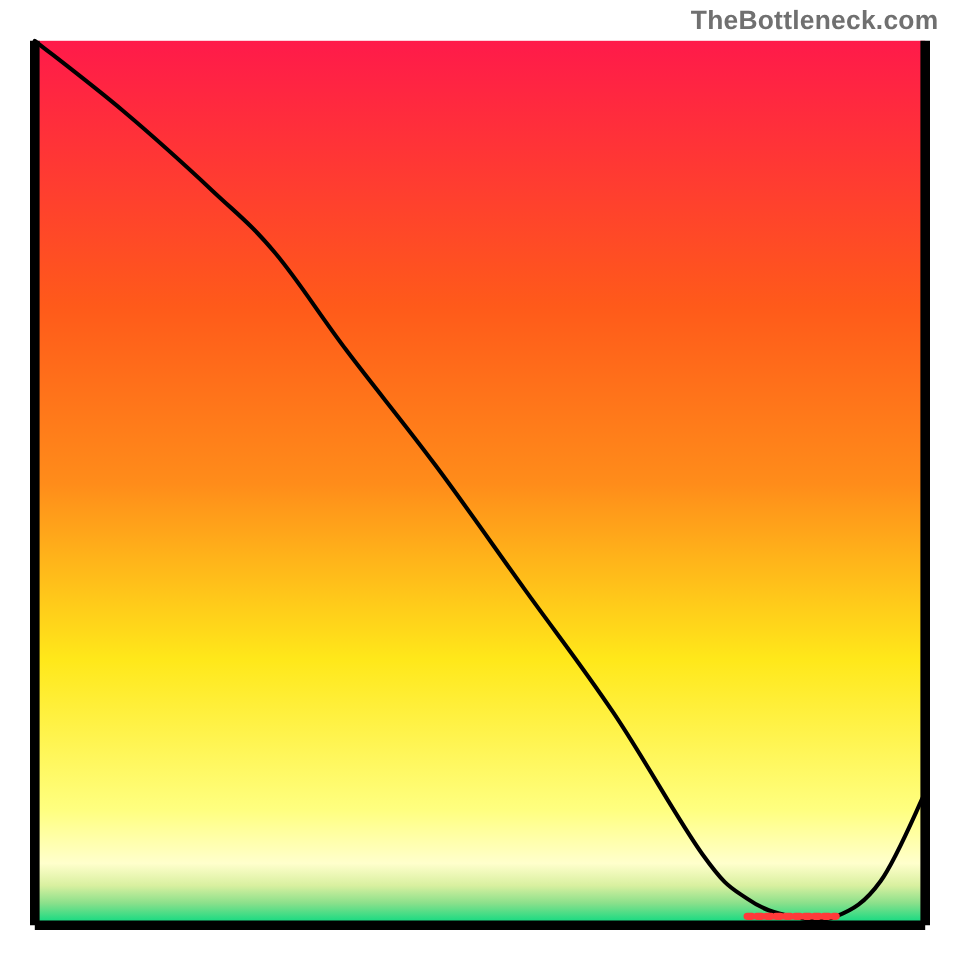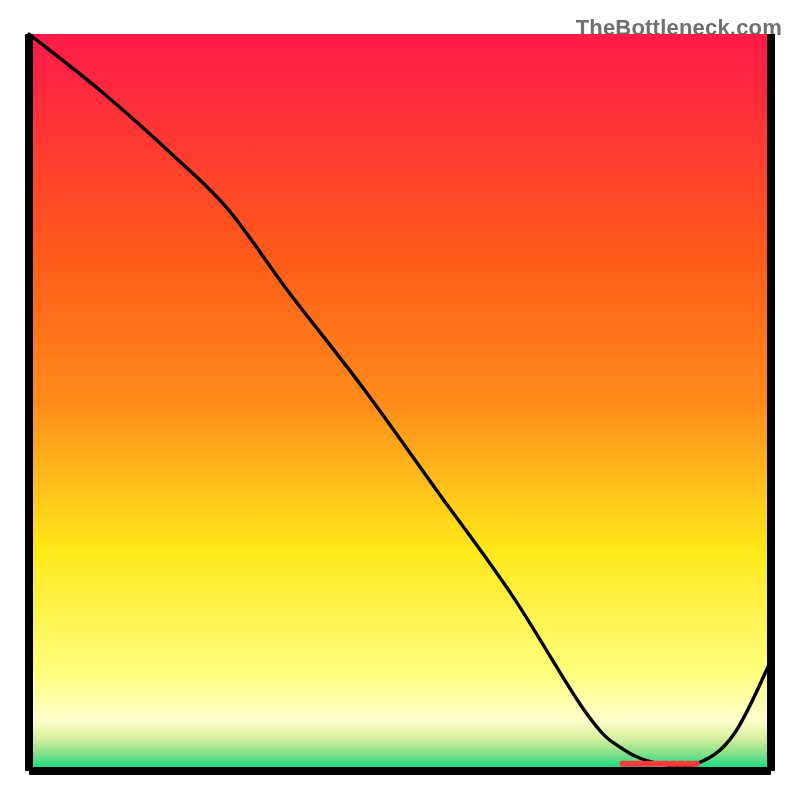--- a/index.html
+++ b/index.html
@@ -11,21 +11,21 @@
     font-family: Arial, Helvetica, sans-serif;
     overflow: hidden;
   }
   .root {
     position: relative;
     width: 800px;
     height: 800px;
   }
   .watermark {
     position: absolute;
-    top: 15px;
+    top: 4px;
     right: 18px;
     font-size: 22px;
     font-weight: 700;
     color: #707070;
     letter-spacing: 0.2px;
   }
   .plot-wrap {
     position: absolute;
     left: 15px;
     top: 30px;

